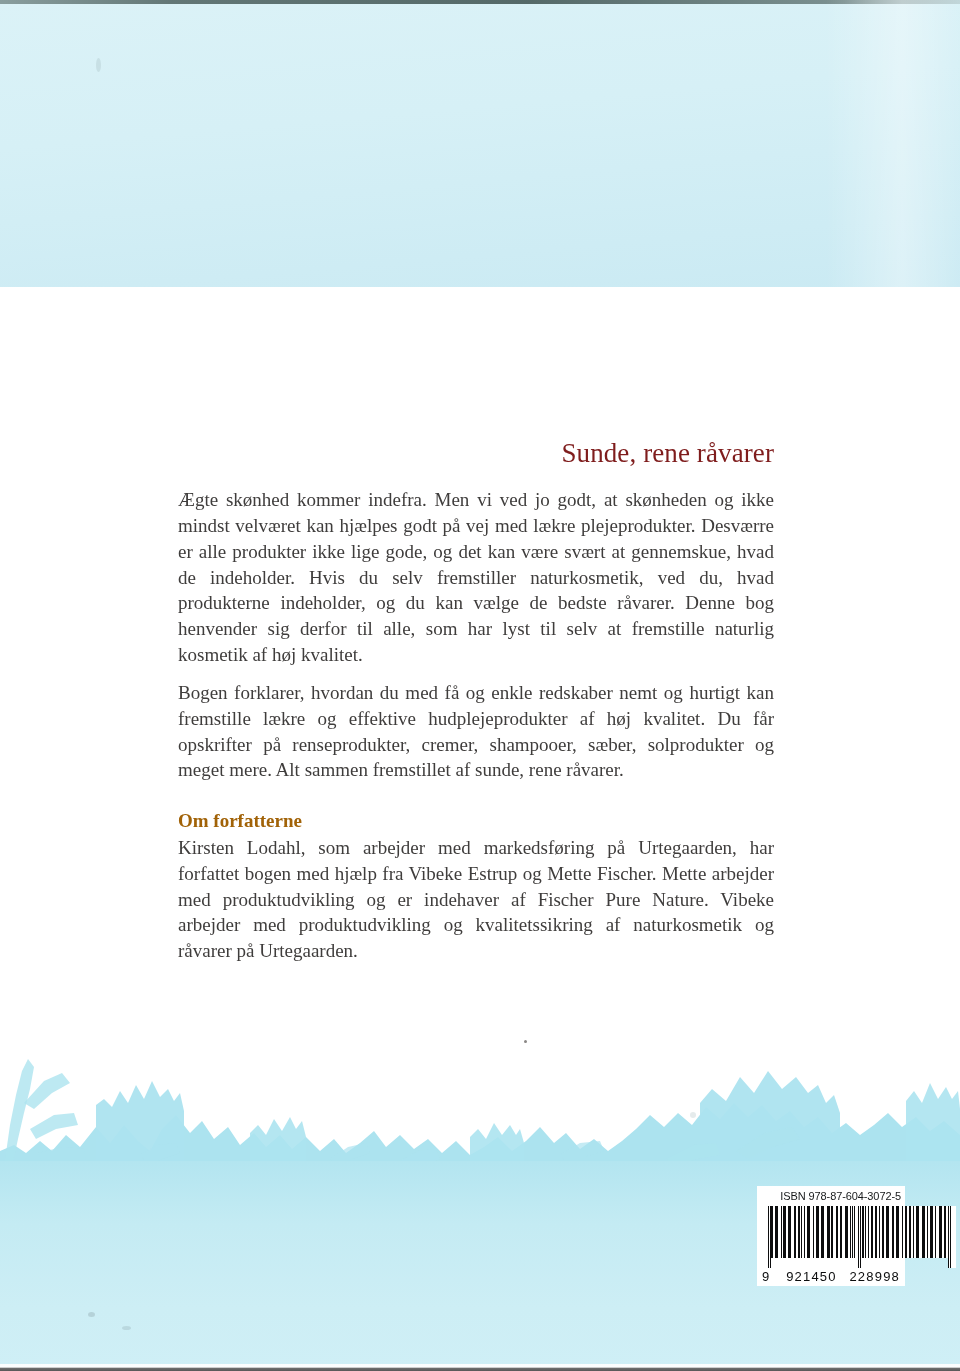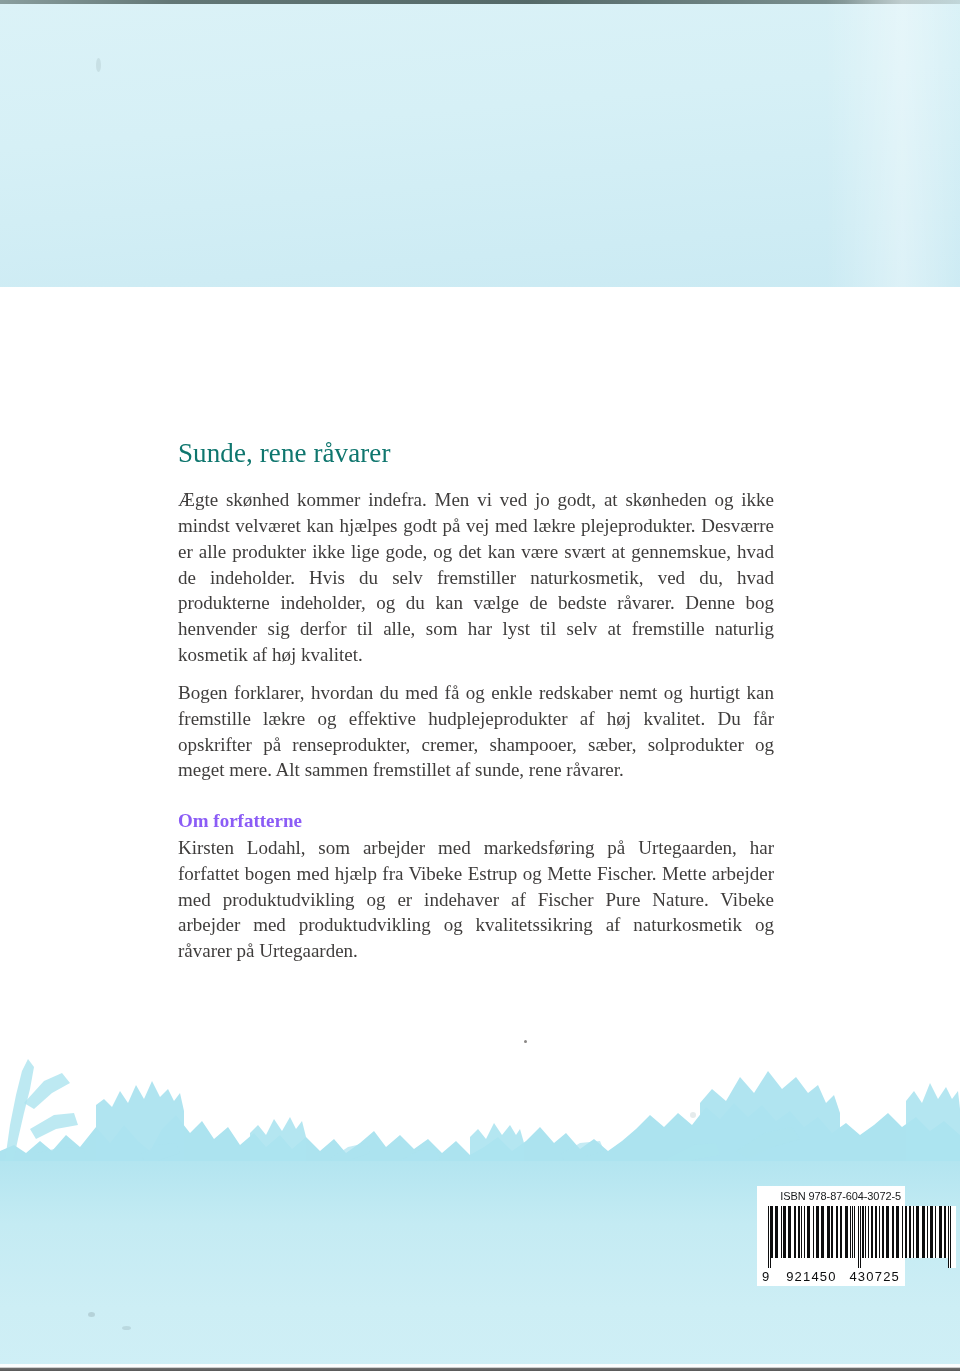--- a/index.html
+++ b/index.html
@@ -73,40 +73,41 @@
 
   
   .text-col {
     position: absolute;
     left: 178px; top: 438px;
     width: 596px;
   }
   .book-title {
     font-size: 27px;
     font-weight: 400;
-    color: #0f766e;
+    color: #7f1d1d;
     letter-spacing: .1px;
     margin: 0 0 18px 0;
     line-height: 1.15;
+    text-align: right;
   }
   .blurb {
     font-size: 19px;
     line-height: 1.36;
     color: #3f3d3c;
     text-align: justify;
     margin: 0;
     hyphens: manual;
   }
   .blurb p { margin: 0; }
   .blurb p + p { margin-top: 12px; }
   .link-line { text-align: left; }
 
   .authors-head {
     font-size: 19px;
-    color: #8b5cf6;
+    color: #a16207;
     margin: 26px 0 1px 0;
     line-height: 1.3;
   }
   .authors-body {
     font-size: 19px;
     line-height: 1.36;
     color: #3f3d3c;
     text-align: justify;
     margin: 0;
   }
@@ -340,21 +341,21 @@
         <div class="bar" style="width: 2px; flex: 0 0 2px; align-self: flex-start; height: 84%;"></div>
         <div class="gap" style="width: 2px; flex: 0 0 2px; align-self: flex-start; height: 84%;"></div>
         <div class="bar" style="width: 1px; flex: 0 0 1px;"></div>
         <div class="gap" style="width: 1px; flex: 0 0 1px;"></div>
         <div class="bar" style="width: 1px; flex: 0 0 1px;"></div>
         <div class="gap" style="width: 5px; flex: 0 0 5px;"></div>
       </div>
     <div class="barcode-digits">
       <span class="lead">9</span>
       <span>921450</span>
-      <span>430725</span>
+      <span>228998</span>
     </div>
   </div>
 
   <div class="blotch" style="left:96px; top:58px; width:5px; height:14px; background:rgba(140,165,170,.22);"></div>
   <div class="blotch" style="left:88px; top:1312px; width:7px; height:5px; background:rgba(120,140,145,.28);"></div>
   <div class="blotch" style="left:122px; top:1326px; width:9px; height:4px; background:rgba(120,140,145,.22);"></div>
   <div class="blotch" style="left:690px; top:1112px; width:6px; height:6px; background:rgba(150,175,180,.25);"></div>
 
 </div>
 

